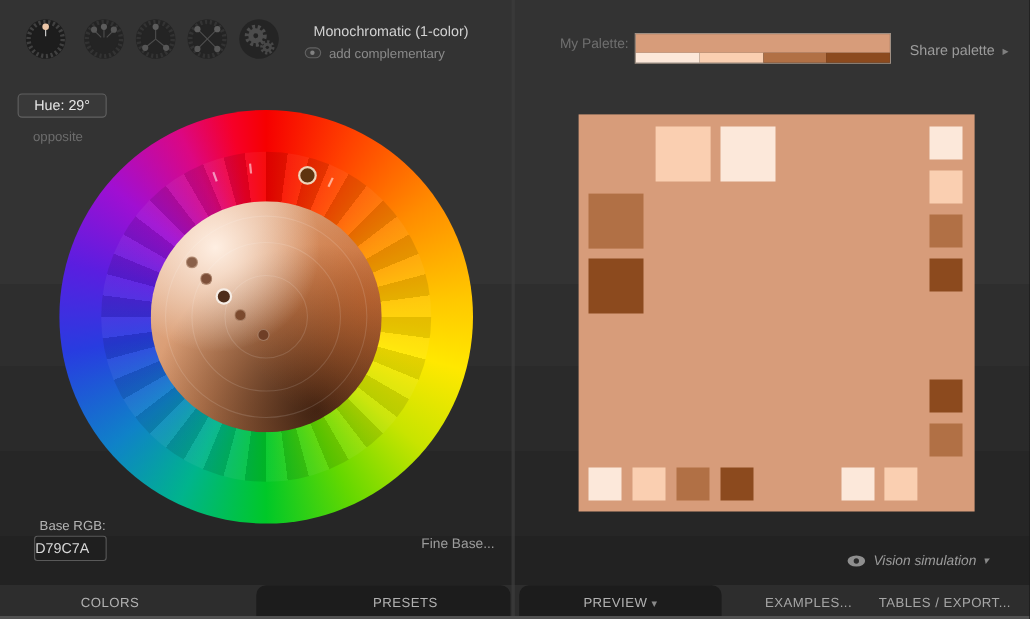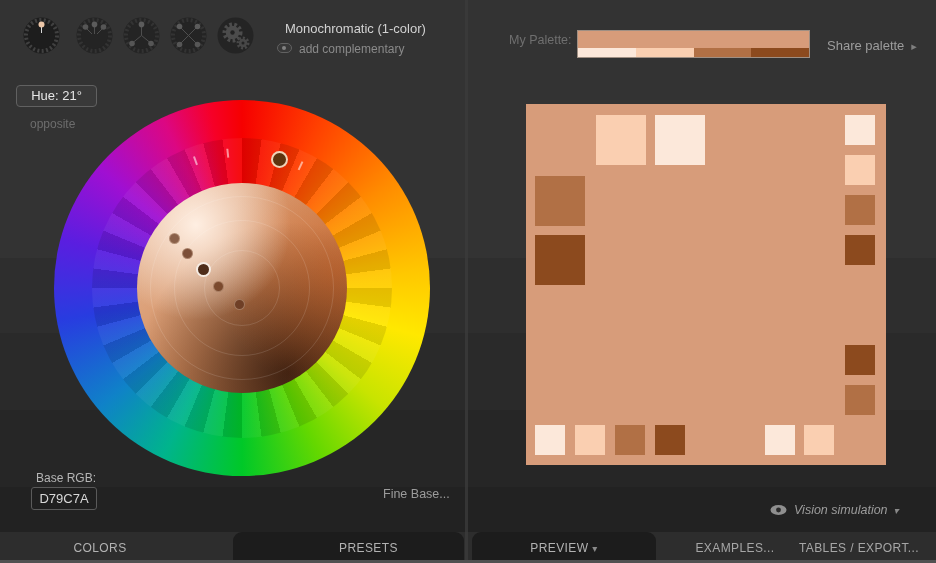--- a/index.html
+++ b/index.html
@@ -57,21 +57,21 @@
   .disk-guide { border:1px solid rgba(255,255,255,0.13); border-radius:50%; pointer-events:none; }
   .tick { width:2px; height:9px; background:rgba(255,255,255,0.55); left:241px; top:284px; }
   .hue-marker { width:17px; height:17px; border-radius:50%; background:#5f340f;
     border:2px solid rgba(255,228,203,0.9); cursor:pointer; }
   .shade-dot { border-radius:50%; cursor:pointer; }
 
   
   .base-label { left:36px; top:471px; font-size:12px; color:#b5b5b5; }
   .base-input { left:31px; top:487px; width:66px; height:23px; background:#1f1f1f;
     border:1px solid #5a5a5a; border-radius:3px; color:#d8d8d8; font-size:13px;
-    font-family:"Liberation Sans", sans-serif; text-align:center; }
+    font-family:"Liberation Sans", sans-serif; text-align:left; }
   .fine-tune { left:383px; top:487px; font-size:12.5px; color:#9c9c9c; cursor:pointer; }
 
   
   .tab-dark { top:532px; height:28px; background:#1c1c1c; border-radius:9px 9px 0 0; cursor:pointer; }
   .tab-label { top:541px; font-size:12px; color:#b2b2b2; letter-spacing:0.4px; text-align:center; cursor:pointer; }
   .caret { color:#8a8a8a; font-size:10px; }
 
   
   .palette-label { left:509px; top:33px; font-size:12.5px; color:#6f6f6f; }
   .palette-strip { left:577px; top:30px; width:233px; height:28px;
@@ -171,21 +171,21 @@
           <circle cx="26" cy="26" r="1.5" fill="#232323"></circle>
         </svg>
       </span>
     </div>
   </div>
 
   <div class="abs scheme-title">Monochromatic (1-color)</div>
   <div class="abs addcomp-radio"></div>
   <div class="abs addcomp-label">add complementary</div>
 
-  <div class="abs hue-btn">Hue: 21°</div>
+  <div class="abs hue-btn">Hue: 29°</div>
   <div class="abs opposite">opposite</div>
 
   <div class="abs wheel"></div>
   <div class="abs wheel-spokes"></div>
   <div class="abs inner-disk"></div>
   <div class="abs disk-guide" style="left:204px;top:250px;width:76px;height:76px;"></div>
   <div class="abs disk-guide" style="left:174px;top:220px;width:136px;height:136px;"></div>
   <div class="abs disk-guide" style="left:150px;top:196px;width:184px;height:184px;"></div>
   <div id="wheel-overlays">
       <div class="abs tick" style="transform: rotate(-20deg) translateY(-136px);"></div>

